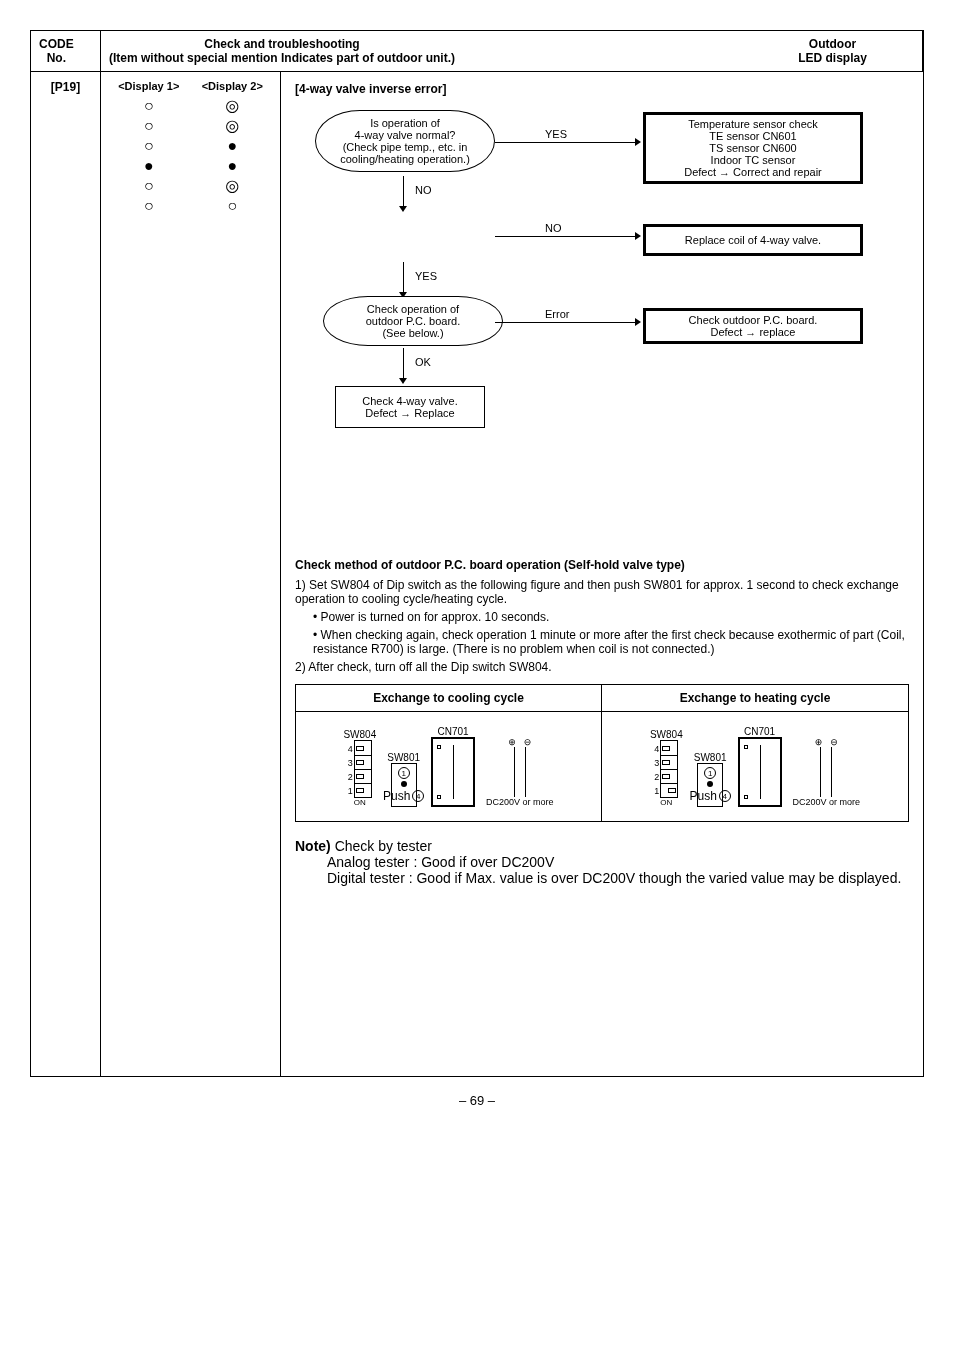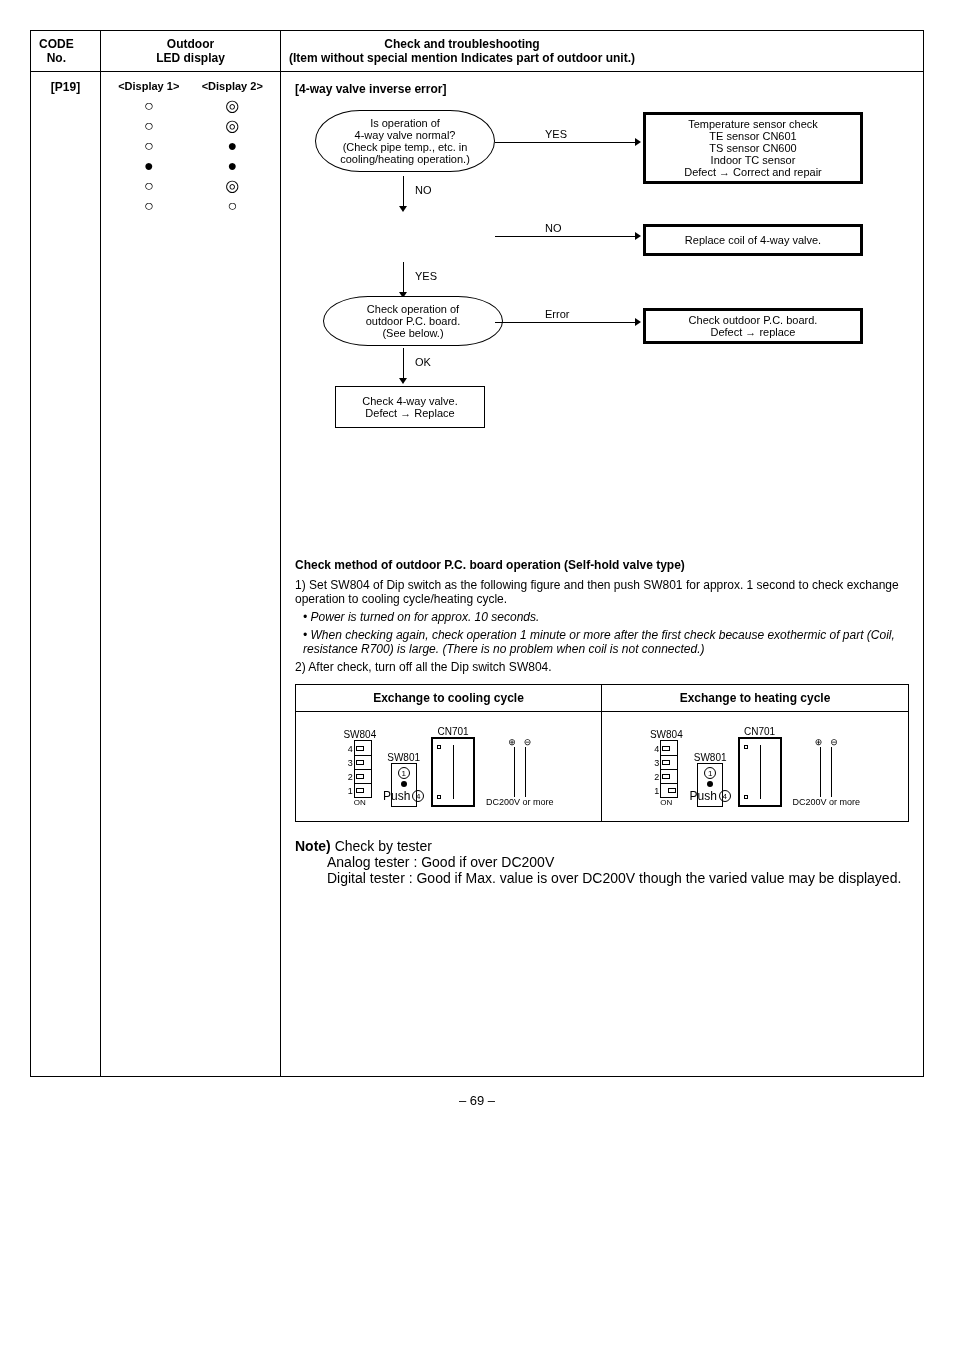--- a/index.html
+++ b/index.html
@@ -26,21 +26,21 @@
   .rombo-inner { display: block; }
   .rect { border: 1px solid #000; padding: 4px 6px; background: #fff; }
   .rect.thick { border-width: 2px; box-shadow: 0 0 0 1px #000 inset; }
   .lbl { position: absolute; font-size: 11px; }
   .arrow-line { position: absolute; background: #000; }
   .arrow-head-r::after { content: ""; position: absolute; right: -6px; top: -4px; border-left: 6px solid #000; border-top: 4px solid transparent; border-bottom: 4px solid transparent; }
   .arrow-head-d::after { content: ""; position: absolute; left: -4px; bottom: -6px; border-top: 6px solid #000; border-left: 4px solid transparent; border-right: 4px solid transparent; }
   .method-title { font-weight: bold; margin: 18px 0 6px; }
   .method ul, .method ol { margin-left: 0; padding-left: 0; list-style: none; }
   .method li { margin-bottom: 4px; font-size: 12px; }
-  .sub { margin-left: 8px; font-style: italic; }
+  .sub { margin-left: 18px; }
   .ex-outer { border: 1.5px solid #000; margin-top: 10px; }
   .ex-hdr { display: flex; border-bottom: 1px solid #000; }
   .ex-h { width: 50%; text-align: center; font-weight: bold; padding: 6px; }
   .ex-h:first-child { border-right: 1px solid #000; }
   .ex-body { display: flex; }
   .ex-b { width: 50%; padding: 14px 10px; display: flex; justify-content: center; }
   .ex-b:first-child { border-right: 1px solid #000; }
   .dip { display: flex; align-items: flex-end; gap: 11px; font-size: 10px; }
   .dip-sw { border: 1px solid #000; width: 18px; display: flex; flex-direction: column-reverse; }
   .dip-pos { height: 14px; border-top: 1px solid #000; display: flex; align-items: center; justify-content: center; }
@@ -65,27 +65,27 @@
 </style>
 </head>
 <body>
 
 <div class="outer">
   <div class="hdr-row">
     <div class="cell c-code">
         <span style="white-space:pre-line">CODE
 No.</span>
       </div>
+    <div class="cell c-main">
+        <span style="white-space:pre-line">Check and troubleshooting
+(Item without special mention Indicates part of outdoor unit.)</span>
+      </div>
     <div class="cell c-led">
         <span style="white-space:pre-line">Outdoor
 LED display</span>
-      </div>
-    <div class="cell c-main">
-        <span style="white-space:pre-line">Check and troubleshooting
-(Item without special mention Indicates part of outdoor unit.)</span>
       </div>
   </div>
 
   <div class="body-row">
     <div class="b-code"><span>[P19]</span></div>
 
     <div class="b-led">
       <div class="disp-hdr">
         <div class="disp-col">&lt;Display 1&gt;</div>
         <div class="disp-col">&lt;Display 2&gt;</div>

